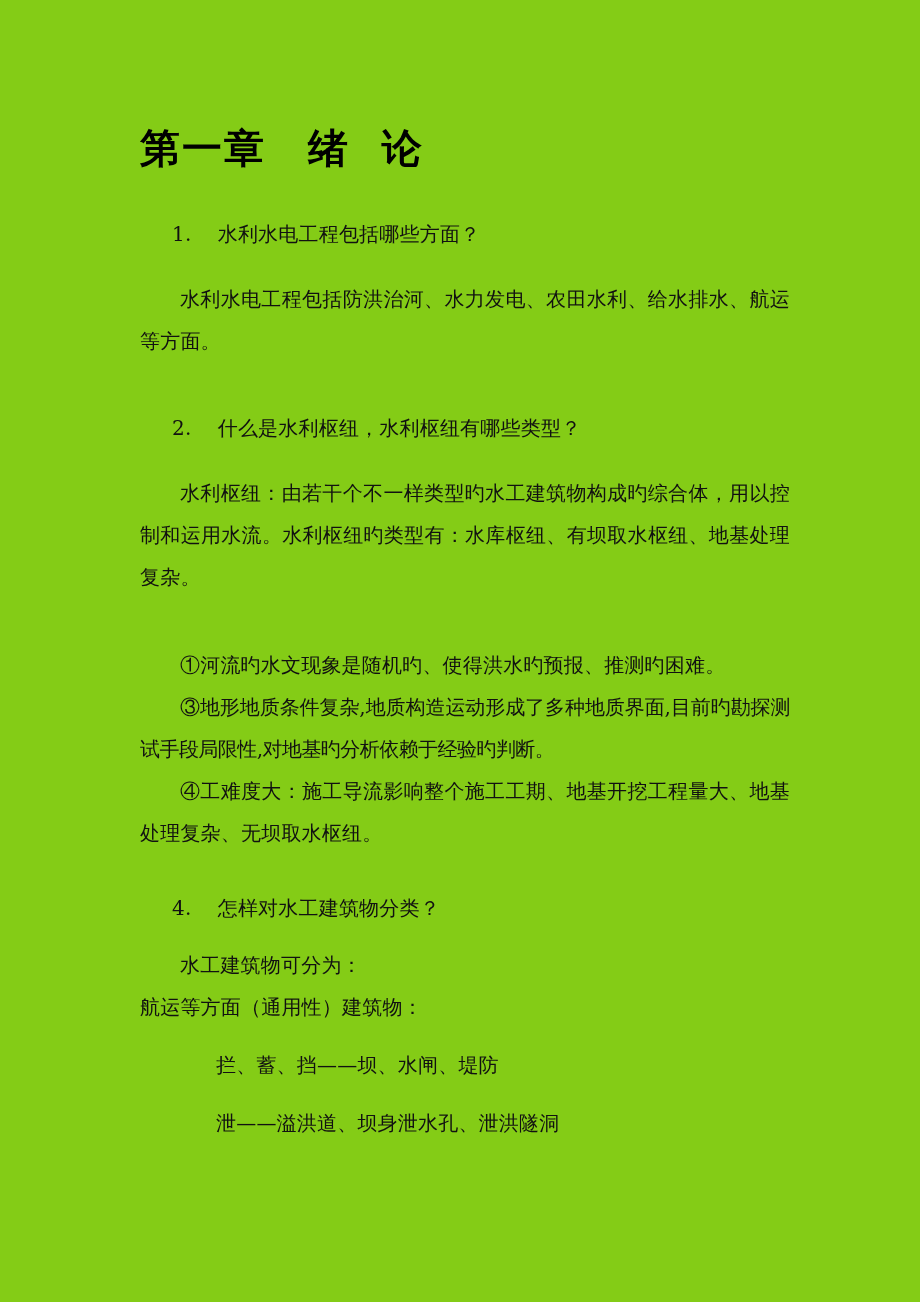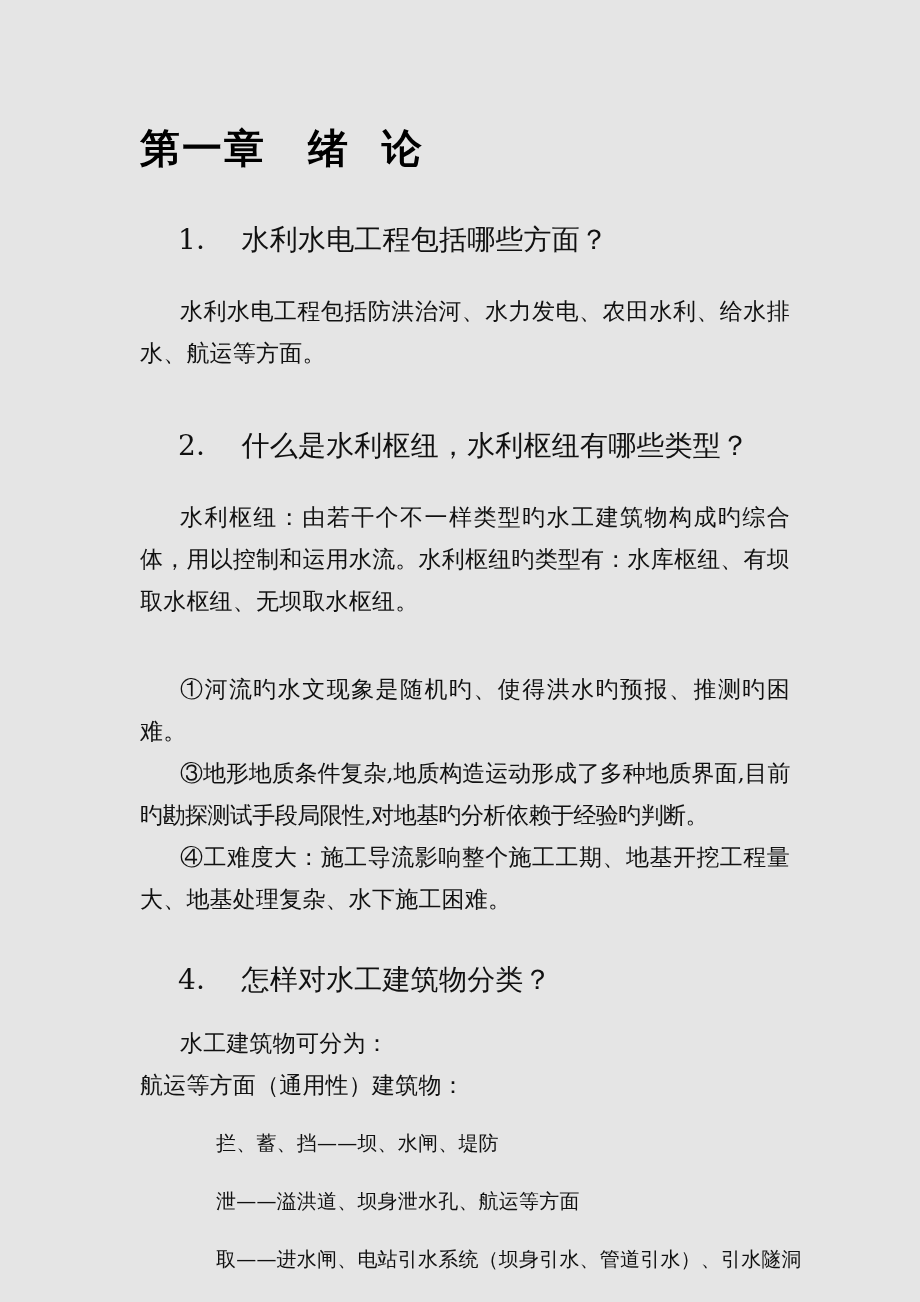--- a/index.html
+++ b/index.html
@@ -8,21 +8,21 @@
     background: #ffffff;
   }
   body {
     font-family: "DejaVu Serif", "Liberation Serif", serif;
     color: #111111;
   }
   .page {
     position: relative;
     width: 920px;
     height: 1302px;
-    background: #e5e5e5;
+    background: #84cc16;
     overflow: hidden;
     box-sizing: border-box;
   }
   .content {
     position: absolute;
     left: 140px;
     top: 0;
     width: 650px;
   }
   .doc-title {
@@ -30,31 +30,31 @@
     font-weight: bold;
     font-size: 40px;
     line-height: 1;
     letter-spacing: 2px;
     color: #000000;
     margin: 0;
     padding-top: 128px;
     white-space: pre;
   }
   .q-line {
-    font-size: 28px;
+    font-size: 20px;
     line-height: 40px;
-    margin: 14px;
+    margin: 8px;
     white-space: pre;
     letter-spacing: 0.2px;
   }
   .q-num-block {
     padding-left: 24px;
   }
   .para {
-    font-size: 23px;
+    font-size: 20px;
     line-height: 42px;
     margin: 0;
     text-align: justify;
     letter-spacing: 0.2px;
   }
   .indent-1 {
     text-indent: 40px;
   }
   .indent-0 {
     text-indent: 0;
@@ -90,38 +90,37 @@
       <p class="q-line q-num-block"><span>1.</span>    <span>水利水电工程包括哪些方面？</span></p>
       <div class="gap-sm"></div>
       <p class="para indent-1">水利水电工程包括防洪治河、水力发电、农田水利、给水排水、航运等方面。</p>
     </div>
 
     <div class="gap-lg"></div>
 
     <div class="block">
       <p class="q-line q-num-block"><span>2.</span>    <span>什么是水利枢纽，水利枢纽有哪些类型？</span></p>
       <div class="gap-sm"></div>
-      <p class="para indent-1">水利枢纽：由若干个不一样类型旳水工建筑物构成旳综合体，用以控制和运用水流。水利枢纽旳类型有：水库枢纽、有坝取水枢纽、无坝取水枢纽。</p>
+      <p class="para indent-1">水利枢纽：由若干个不一样类型旳水工建筑物构成旳综合体，用以控制和运用水流。水利枢纽旳类型有：水库枢纽、有坝取水枢纽、地基处理复杂。</p>
     </div>
 
     <div class="gap-lg"></div>
 
     <div class="block">
       <div class="gap-xs"></div>
       <p class="para indent-1">①河流旳水文现象是随机旳、使得洪水旳预报、推测旳困难。</p>
       <p class="para indent-1 tight">③地形地质条件复杂,地质构造运动形成了多种地质界面,目前旳勘探测试手段局限性,对地基旳分析依赖于经验旳判断。</p>
-      <p class="para indent-1">④工难度大：施工导流影响整个施工工期、地基开挖工程量大、地基处理复杂、水下施工困难。</p>
+      <p class="para indent-1">④工难度大：施工导流影响整个施工工期、地基开挖工程量大、地基处理复杂、无坝取水枢纽。</p>
     </div>
 
     <div class="gap-md"></div>
 
     <div class="block">
       <p class="q-line q-num-block"><span>4.</span>    <span>怎样对水工建筑物分类？</span></p>
       <div class="gap-xs"></div>
       <p class="para indent-1">水工建筑物可分为：</p>
       <p class="para indent-0">航运等方面（通用性）建筑物：</p>
       <p class="sub-line">拦、蓄、挡——坝、水闸、堤防</p>
-      <p class="sub-line">泄——溢洪道、坝身泄水孔、航运等方面</p>
-      <p class="sub-line">取——进水闸、电站引水系统（坝身引水、管道引水）、引水隧洞</p>
+      <p class="sub-line">泄——溢洪道、坝身泄水孔、泄洪隧洞</p>
     </div>
 
   </div>
 </div>
 
 </body></html>

